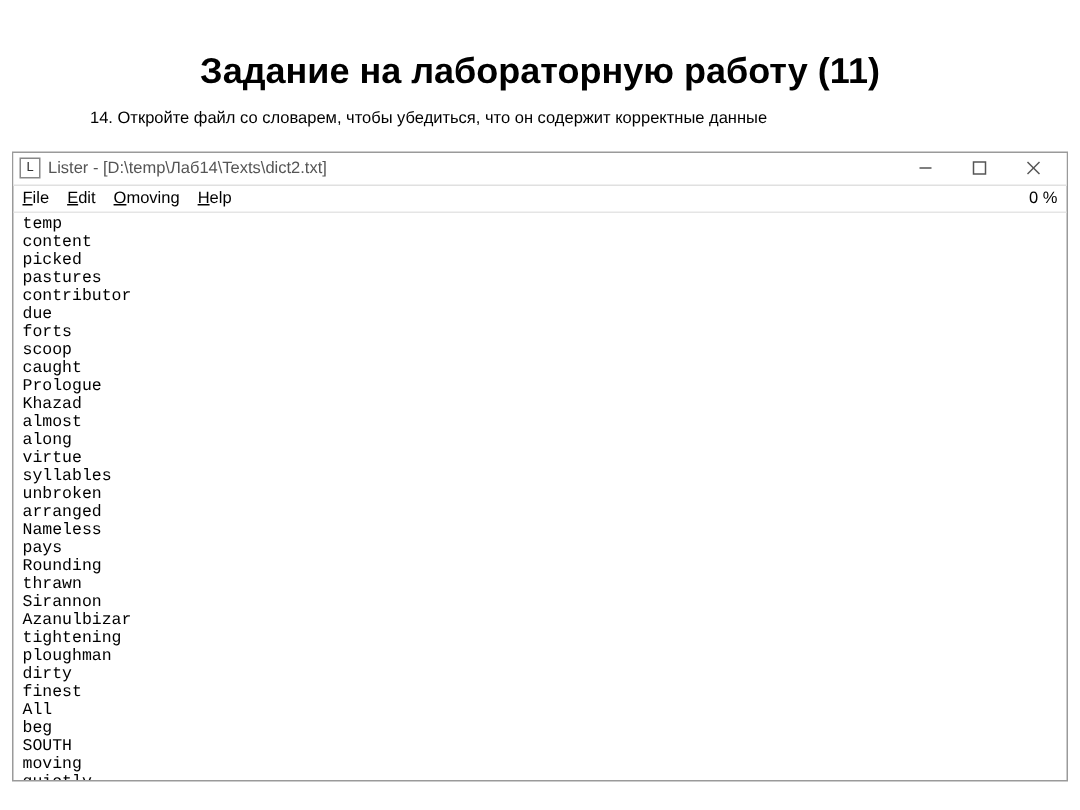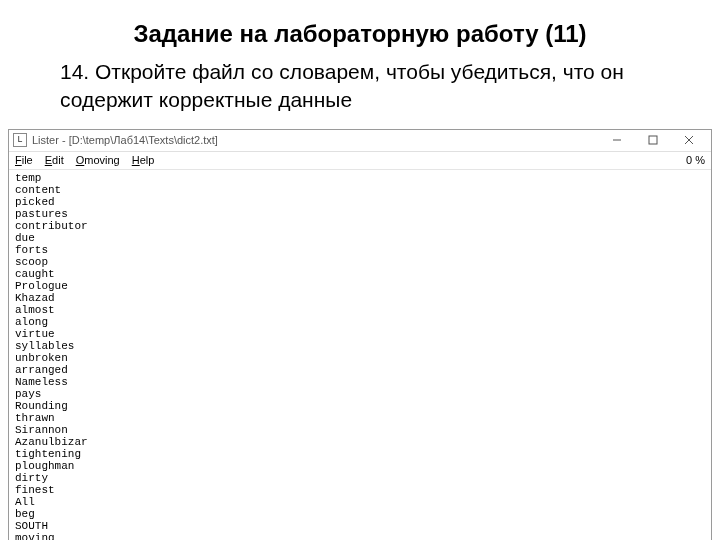--- a/index.html
+++ b/index.html
@@ -15,24 +15,24 @@
   }
   .slide {
     width: 100%;
     height: 100%;
     padding: 12px 0 0 0;
   }
   .title {
     text-align: center;
     font-weight: 700;
     font-size: 24px;
-    margin: 8px 0 10px 0;
+    margin: 22px 0 10px 0;
   }
   .instruction {
-    font-size: 21px;
+    font-size: 11px;
     line-height: 1.35;
     padding: 0 60px 10px 60px;
   }
   .window {
     margin: 4px 8px 0 8px;
     border: 1px solid #9a9a9a;
     background: #fff;
     height: 420px;
     display: flex;
     flex-direction: column;

